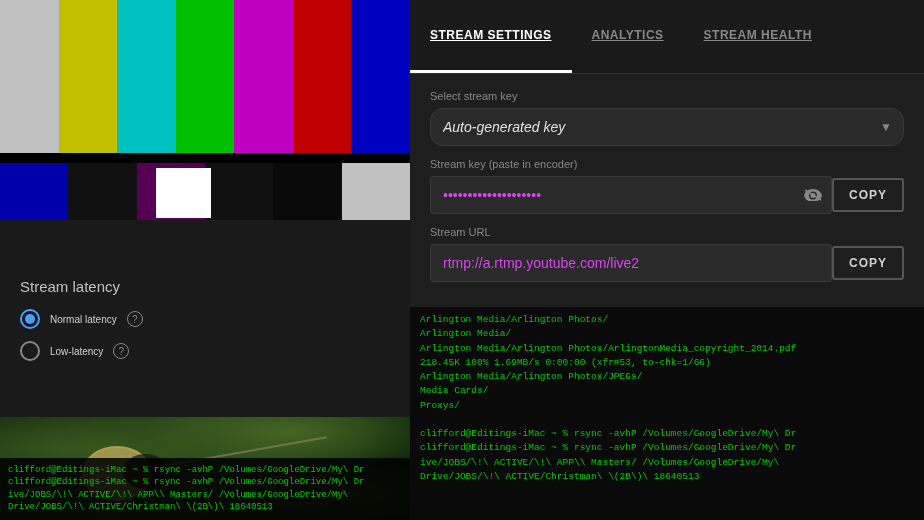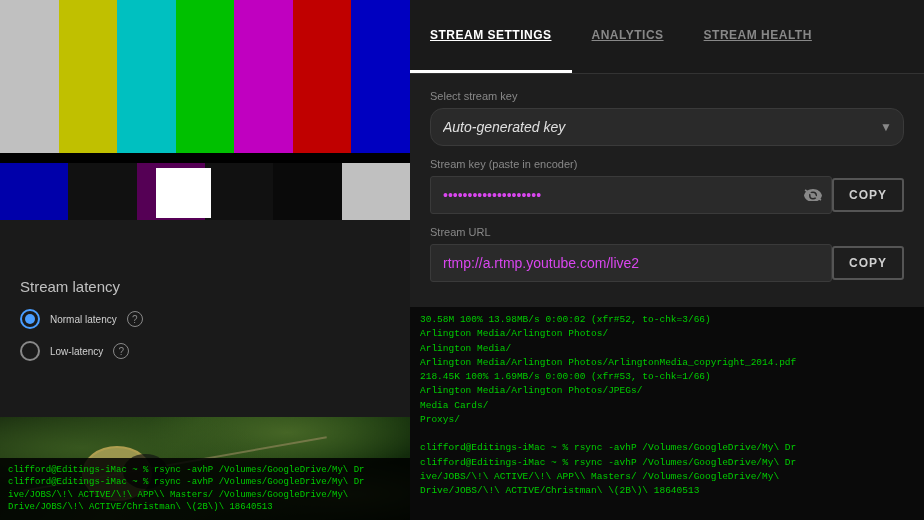--- a/index.html
+++ b/index.html
@@ -365,21 +365,20 @@
         <div class="input-wrapper">
           <input type="text" class="text-input" value="rtmp://a.rtmp.youtube.com/live2" style="">
         </div>
         <button class="copy-btn">COPY</button>
       </div>
     </div>
 
   </div>
 
   <div class="terminal-section">
-    <div>  30.58M 100%   13.98MB/s    0:00:02 (xfr#52, to-chk=3/66)</div>
     <div>Arlington Media/Arlington Photos/</div>
     <div>Arlington Media/</div>
     <div>Arlington Media/Arlington Photos/ArlingtonMedia_copyright_2014.pdf</div>
     <div>  218.45K 100%    1.69MB/s    0:00:00 (xfr#53, to-chk=1/66)</div>
     <div>Arlington Media/Arlington Photos/JPEGs/</div>
     <div>Media Cards/</div>
     <div>Proxys/</div>
     <div>&nbsp;</div>
     <div>clifford@Editings-iMac ~ % rsync -avhP /Volumes/GoogleDrive/My\ Dr</div>
     <div>clifford@Editings-iMac ~ % rsync -avhP /Volumes/GoogleDrive/My\ Dr</div>

